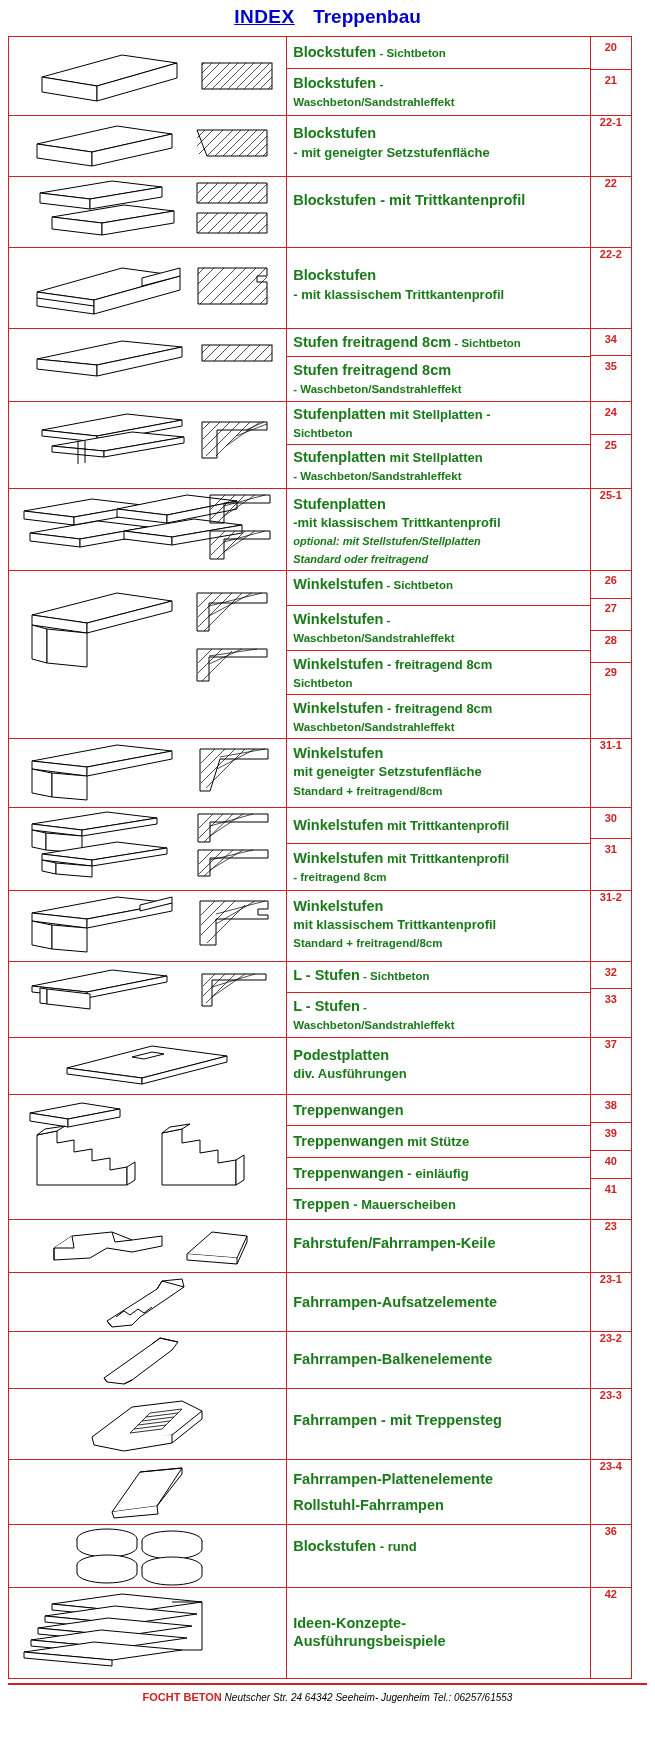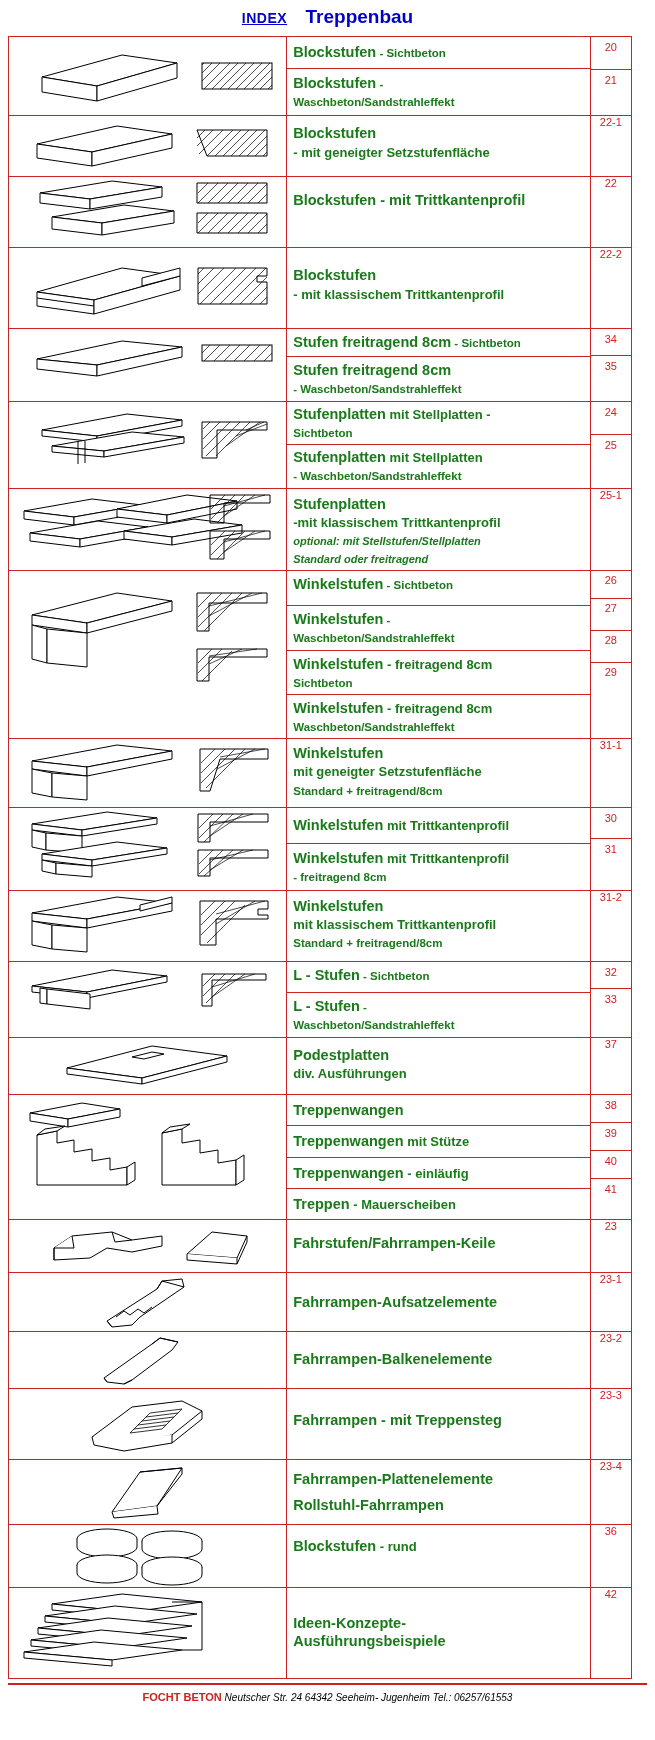--- a/index.html
+++ b/index.html
@@ -17,21 +17,21 @@
     box-sizing: border-box;
     padding: 0 8px 4px 8px;
   }
   .title-bar {
     text-align: center;
     padding: 6px 0 8px 0;
   }
   .title-bar .t1 {
     color: #0000cc;
     font-weight: bold;
-    font-size: 14px;
+    font-size: 19px;
     text-decoration: underline;
     letter-spacing: 0.5px;
   }
   .title-bar .t2 {
     color: #0000cc;
     font-weight: bold;
     font-size: 19px;
     margin-left: 14px;
   }
   table.index {
@@ -52,21 +52,21 @@
   td.txt {
     width: 300px;
     padding: 0;
   }
   td.num {
     width: 40px;
     text-align: center;
     font-size: 11px;
     color: #cc2222;
     padding-top: 3px;
-    font-weight: normal;
+    font-weight: bold;
   }
   .rowline {
     padding: 3px 4px 3px 6px;
     border-bottom: 1px solid #cc2222;
   }
   .rowline:last-child { border-bottom: none; }
   .subcell {
     display: flex;
     flex-direction: column;
   }

